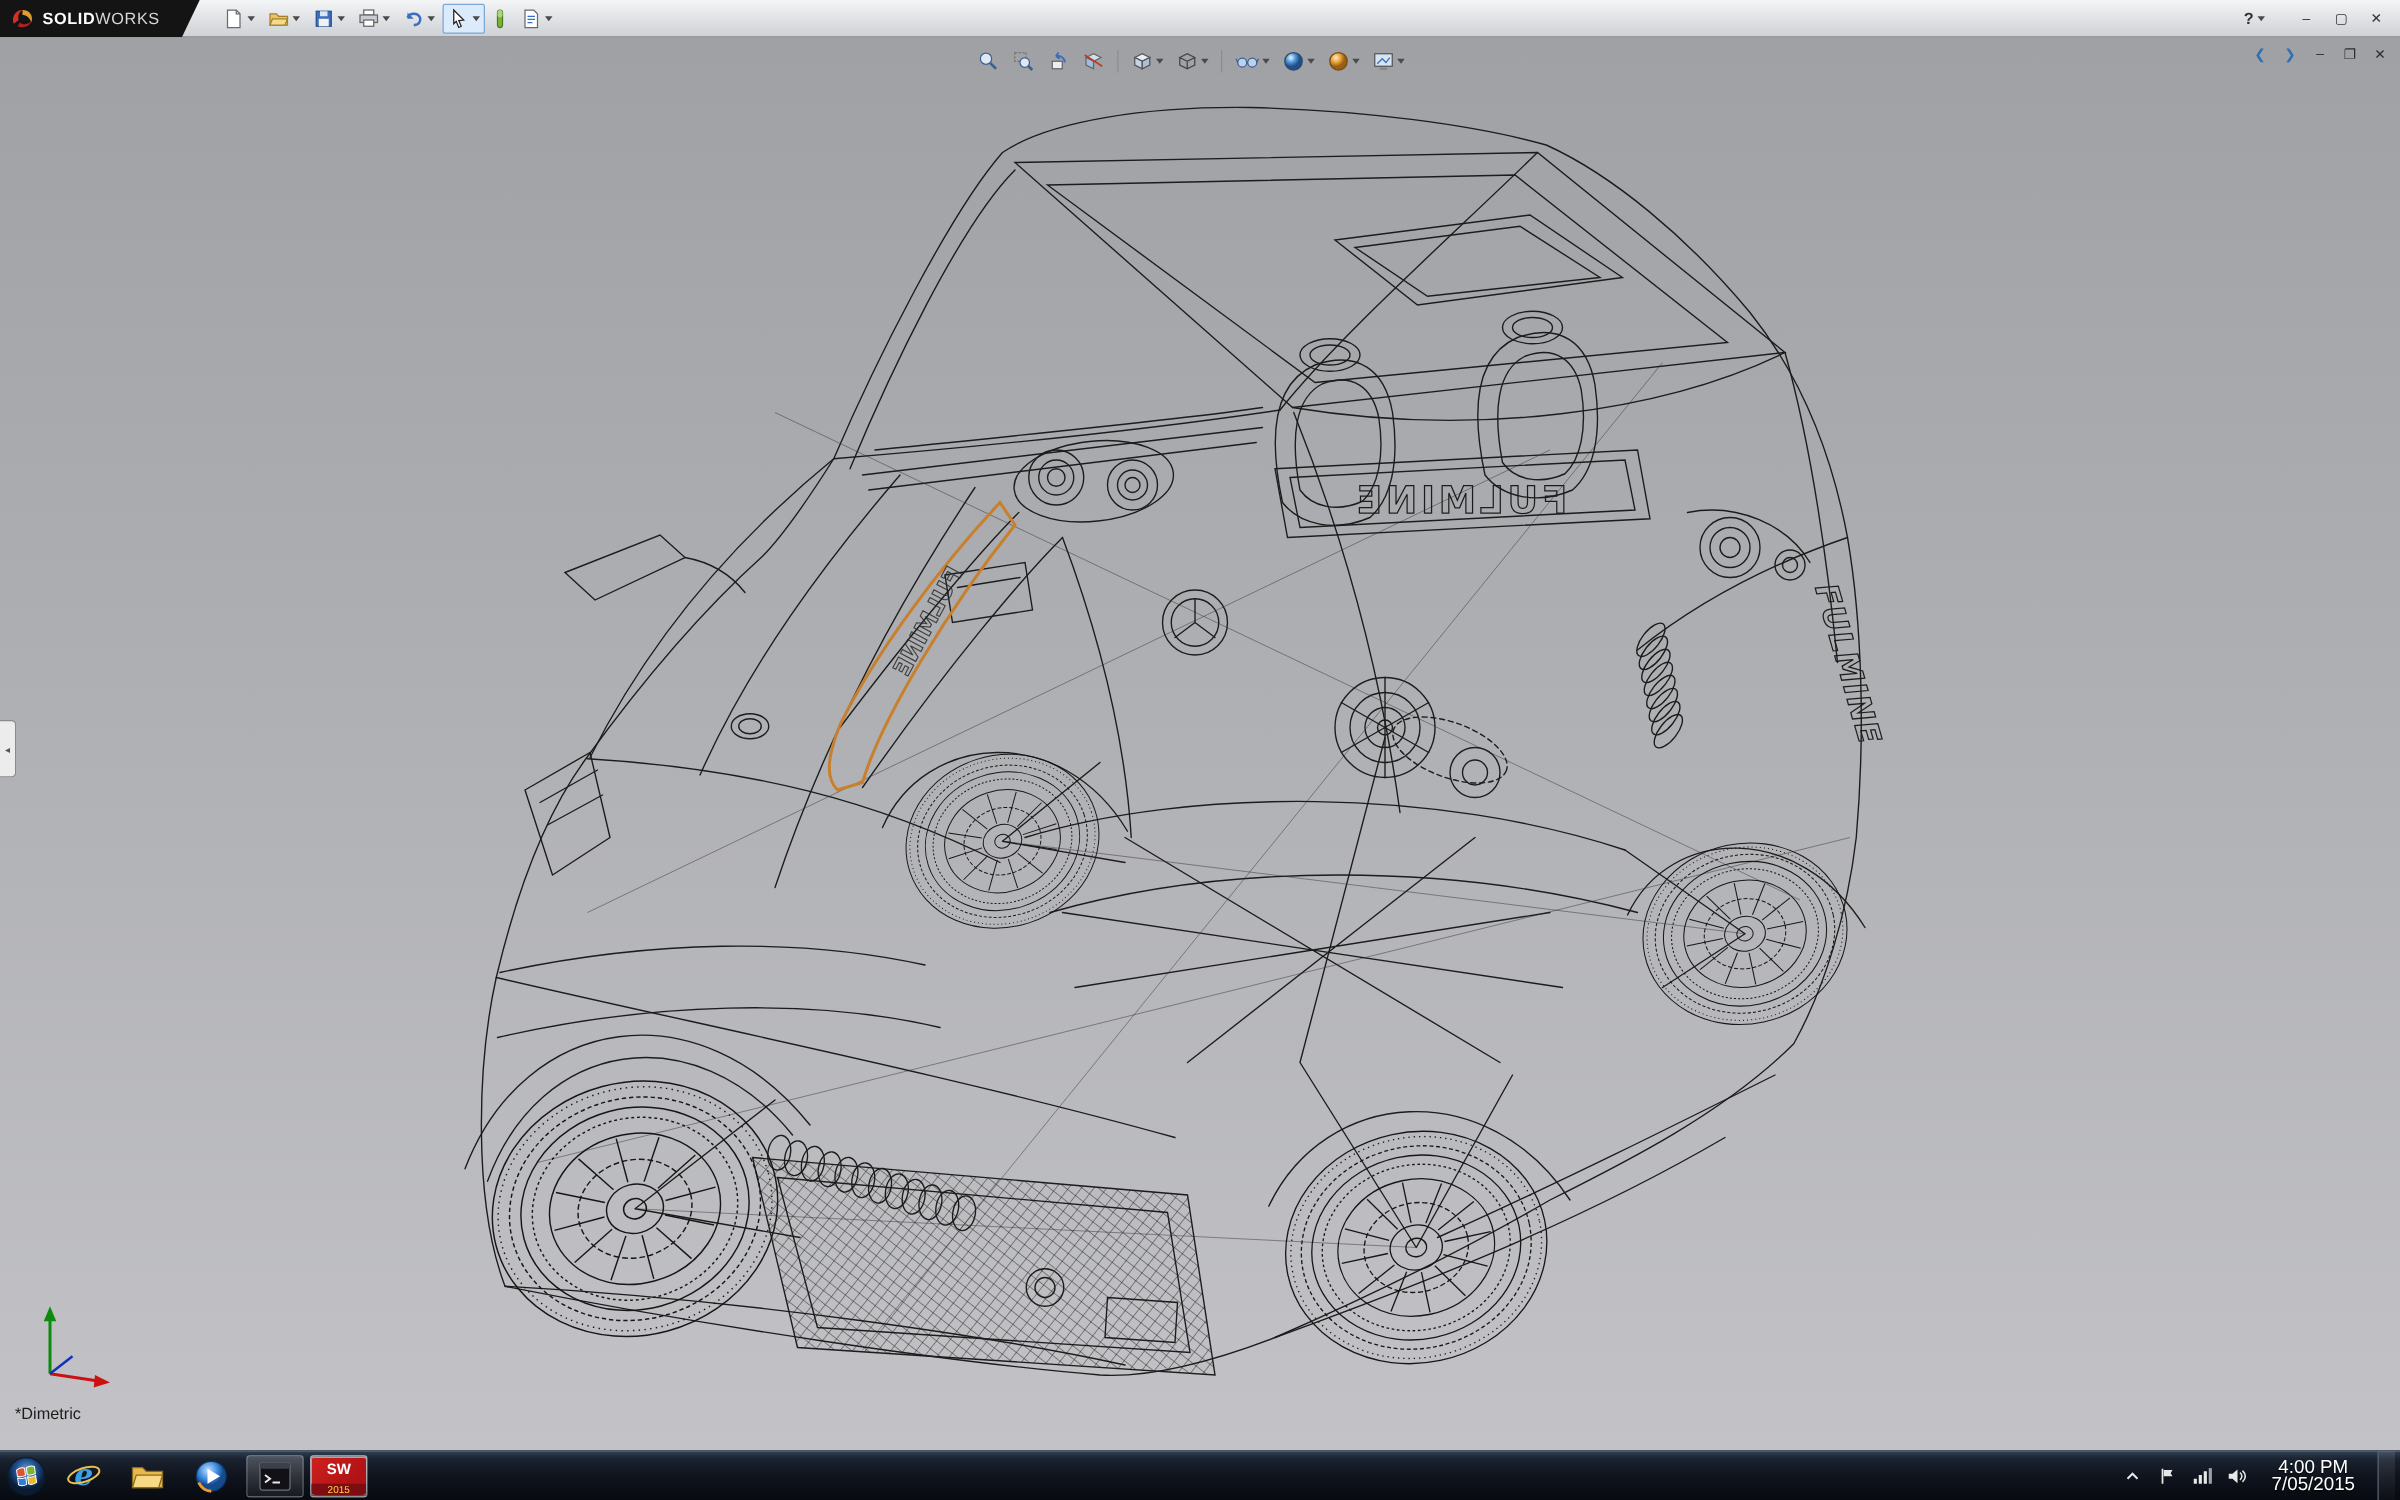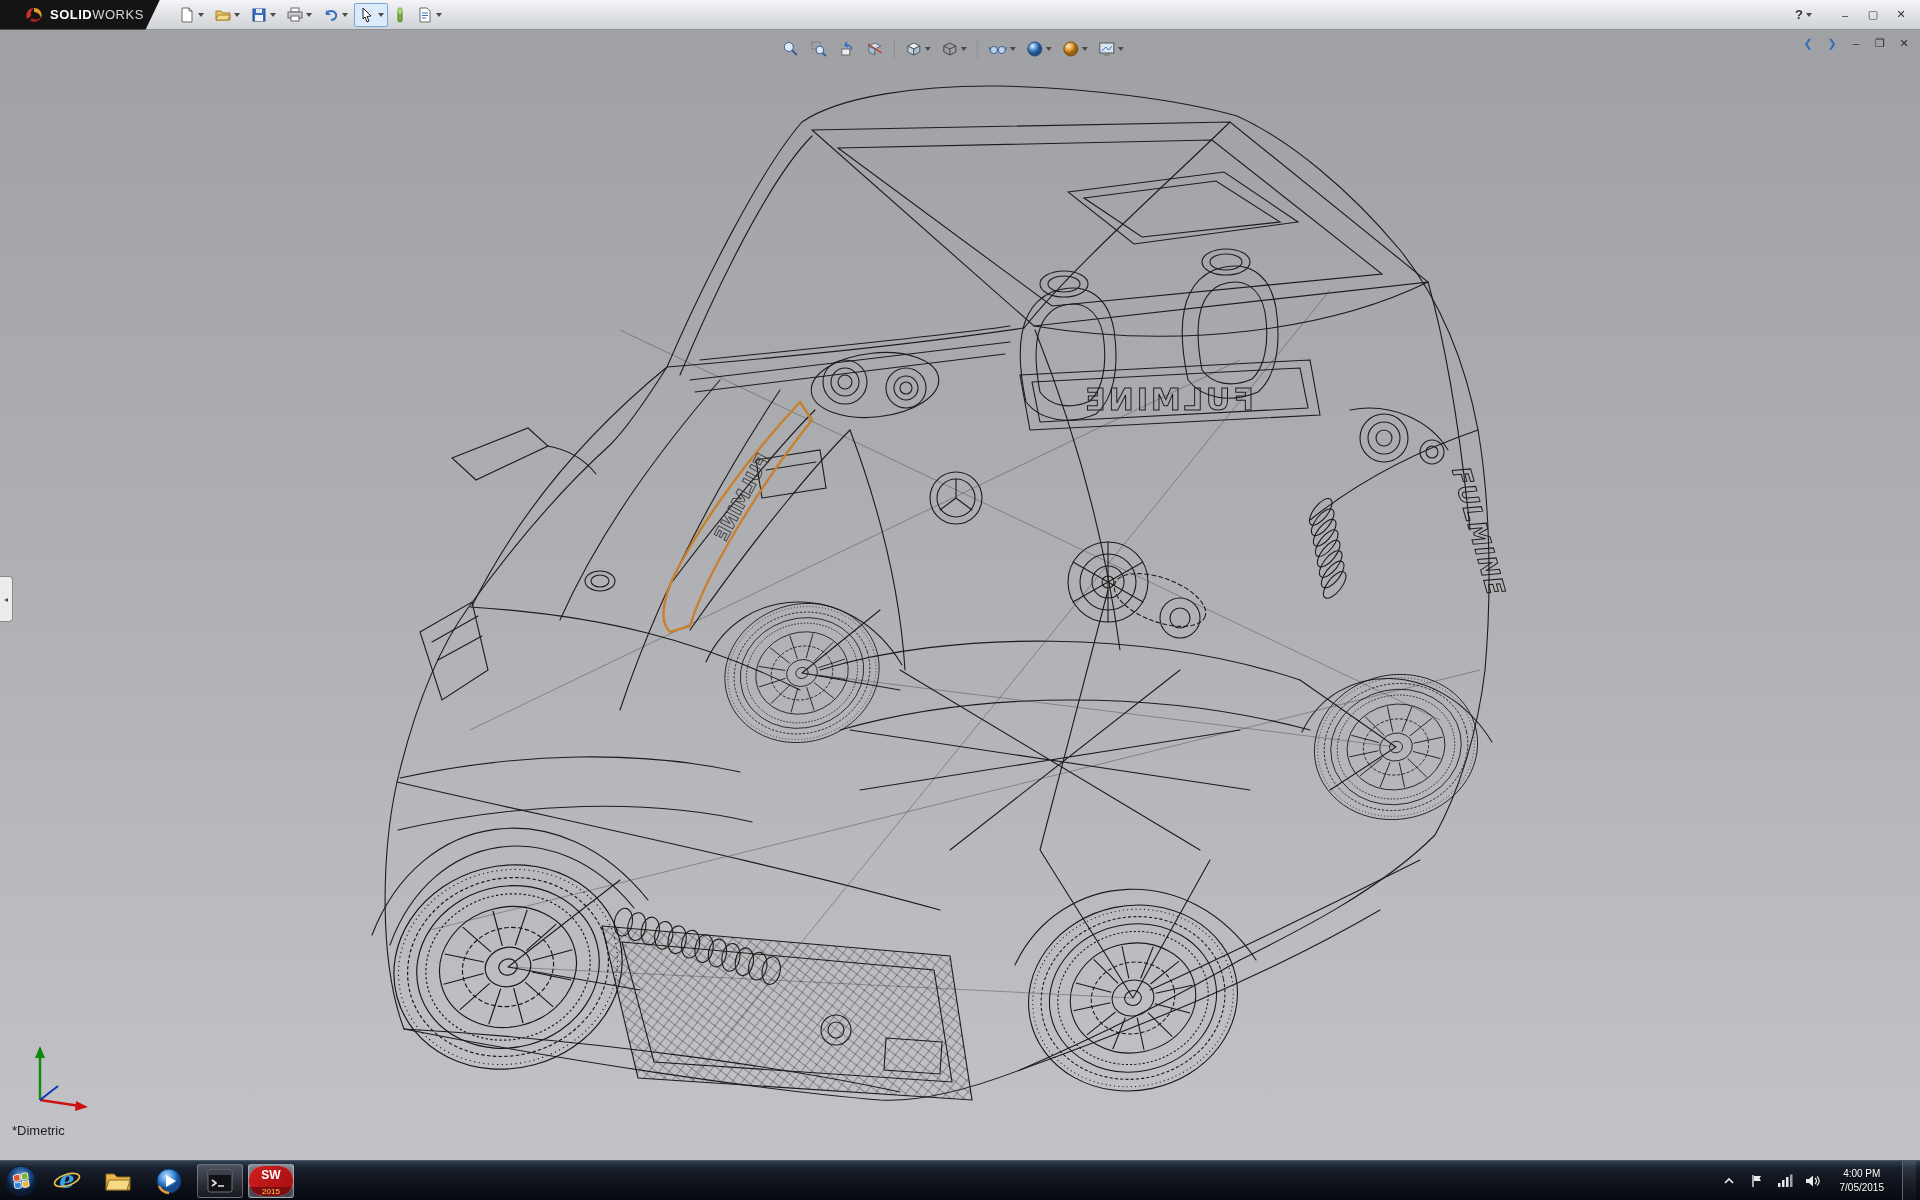--- a/index.html
+++ b/index.html
@@ -4,21 +4,21 @@
 <style>
   * { margin:0; padding:0; box-sizing:border-box; }
   html,body { width:1920px; height:1200px; overflow:hidden; font-family:"Liberation Sans","DejaVu Sans",sans-serif; }
   #screen { position:relative; width:1920px; height:1200px; background:#b0b0b4; }
 
   
   .titlebar { position:absolute; top:0; left:0; width:1920px; height:30px;
     background:linear-gradient(180deg,#f4f5f7 0%,#dfe1e4 55%,#cfd2d6 100%);
     border-bottom:1px solid #8f9296; display:flex; align-items:center; z-index:30; }
   .brand { height:30px; width:160px; background:#141414; color:#fff; display:flex; align-items:center;
-    padding-left:24px; gap:6px; clip-path:polygon(0 0,100% 0,91% 100%,0 100%); flex:0 0 auto; }
+    padding-left:8px; gap:6px; clip-path:polygon(0 0,100% 0,91% 100%,0 100%); flex:0 0 auto; }
   .brand .bname { font-size:13px; letter-spacing:.5px; }
   .brand .bname b { font-weight:bold; }
   .brand .bname span.light { font-weight:normal; color:#d8d8d8; }
   .mbtools { display:flex; align-items:center; gap:2px; margin-left:14px; z-index:2; }
   .mbtn { display:flex; align-items:center; gap:2px; height:24px; padding:0 3px; border:1px solid transparent; border-radius:2px; }
   .mbtn.pressed { border-color:#7ba7d7; background:#dcebfb; }
   .caret { width:0; height:0; border-left:3.5px solid transparent; border-right:3.5px solid transparent; border-top:4px solid #4a4a4a; }
   .wtitle { position:absolute; left:0; right:0; text-align:center; font-size:12px; color:#222; pointer-events:none; }
   .wincontrols { margin-left:auto; display:flex; align-items:center; gap:6px; padding-right:8px; z-index:2; }
   .wincontrols .helpwrap { display:flex; align-items:center; gap:3px; margin-right:16px; }
@@ -57,26 +57,26 @@
     border-top:1px solid #4a5666; display:flex; align-items:center; z-index:40; }
   .startorb { width:42px; height:40px; display:flex; align-items:center; justify-content:center; }
   .tapps { display:flex; align-items:center; gap:5px; margin-left:2px; }
   .tbtn { width:46px; height:34px; display:flex; align-items:center; justify-content:center; border-radius:3px; }
   .tbtn.running { background:linear-gradient(180deg,rgba(255,255,255,.22),rgba(255,255,255,.06));
     border:1px solid rgba(255,255,255,.28); }
   .tbtn.active { background:linear-gradient(180deg,rgba(255,255,255,.38),rgba(140,180,230,.18));
     border:1px solid rgba(255,255,255,.45); box-shadow:inset 0 0 6px rgba(255,255,255,.35); }
   .tray { margin-left:auto; display:flex; align-items:center; gap:10px; padding-right:4px; }
   .trayicon { display:flex; align-items:center; justify-content:center; width:18px; height:22px; }
-  .clock { text-align:center; color:#fff; font-size:10px; line-height:14px; padding:0 8px;
+  .clock { text-align:center; color:#fff; font-size:15px; line-height:14px; padding:0 8px;
     text-shadow:0 1px 1px #000; }
   .showdesktop { width:14px; height:40px; border-left:1px solid #5a6678;
     background:linear-gradient(180deg,rgba(255,255,255,.10),rgba(255,255,255,.02)); }
 
-  .swicon { position:relative; width:52px; height:30px; background:#fff; border-radius:14px; overflow:hidden; }
+  .swicon { position:relative; width:52px; height:30px; background:#fff; border-radius:3px; overflow:hidden; }
   .swicon .red { position:absolute; inset:0; background:linear-gradient(135deg,#d0201e 0%,#b01316 70%); clip-path:polygon(0 0,100% 0,100% 72%,55% 72%,0 100%); }
   .swicon .sw { position:absolute; top:2px; left:0; right:0; text-align:center; color:#fff; font-weight:bold; font-size:12px; }
   .swicon .yr { position:absolute; bottom:0; left:0; right:0; background:#7d0d10; color:#ffd34d;
     font-size:8px; text-align:center; line-height:9px; font-weight:normal; }
 </style>
 </head>
 <body>
 
 <div id="screen">
 

